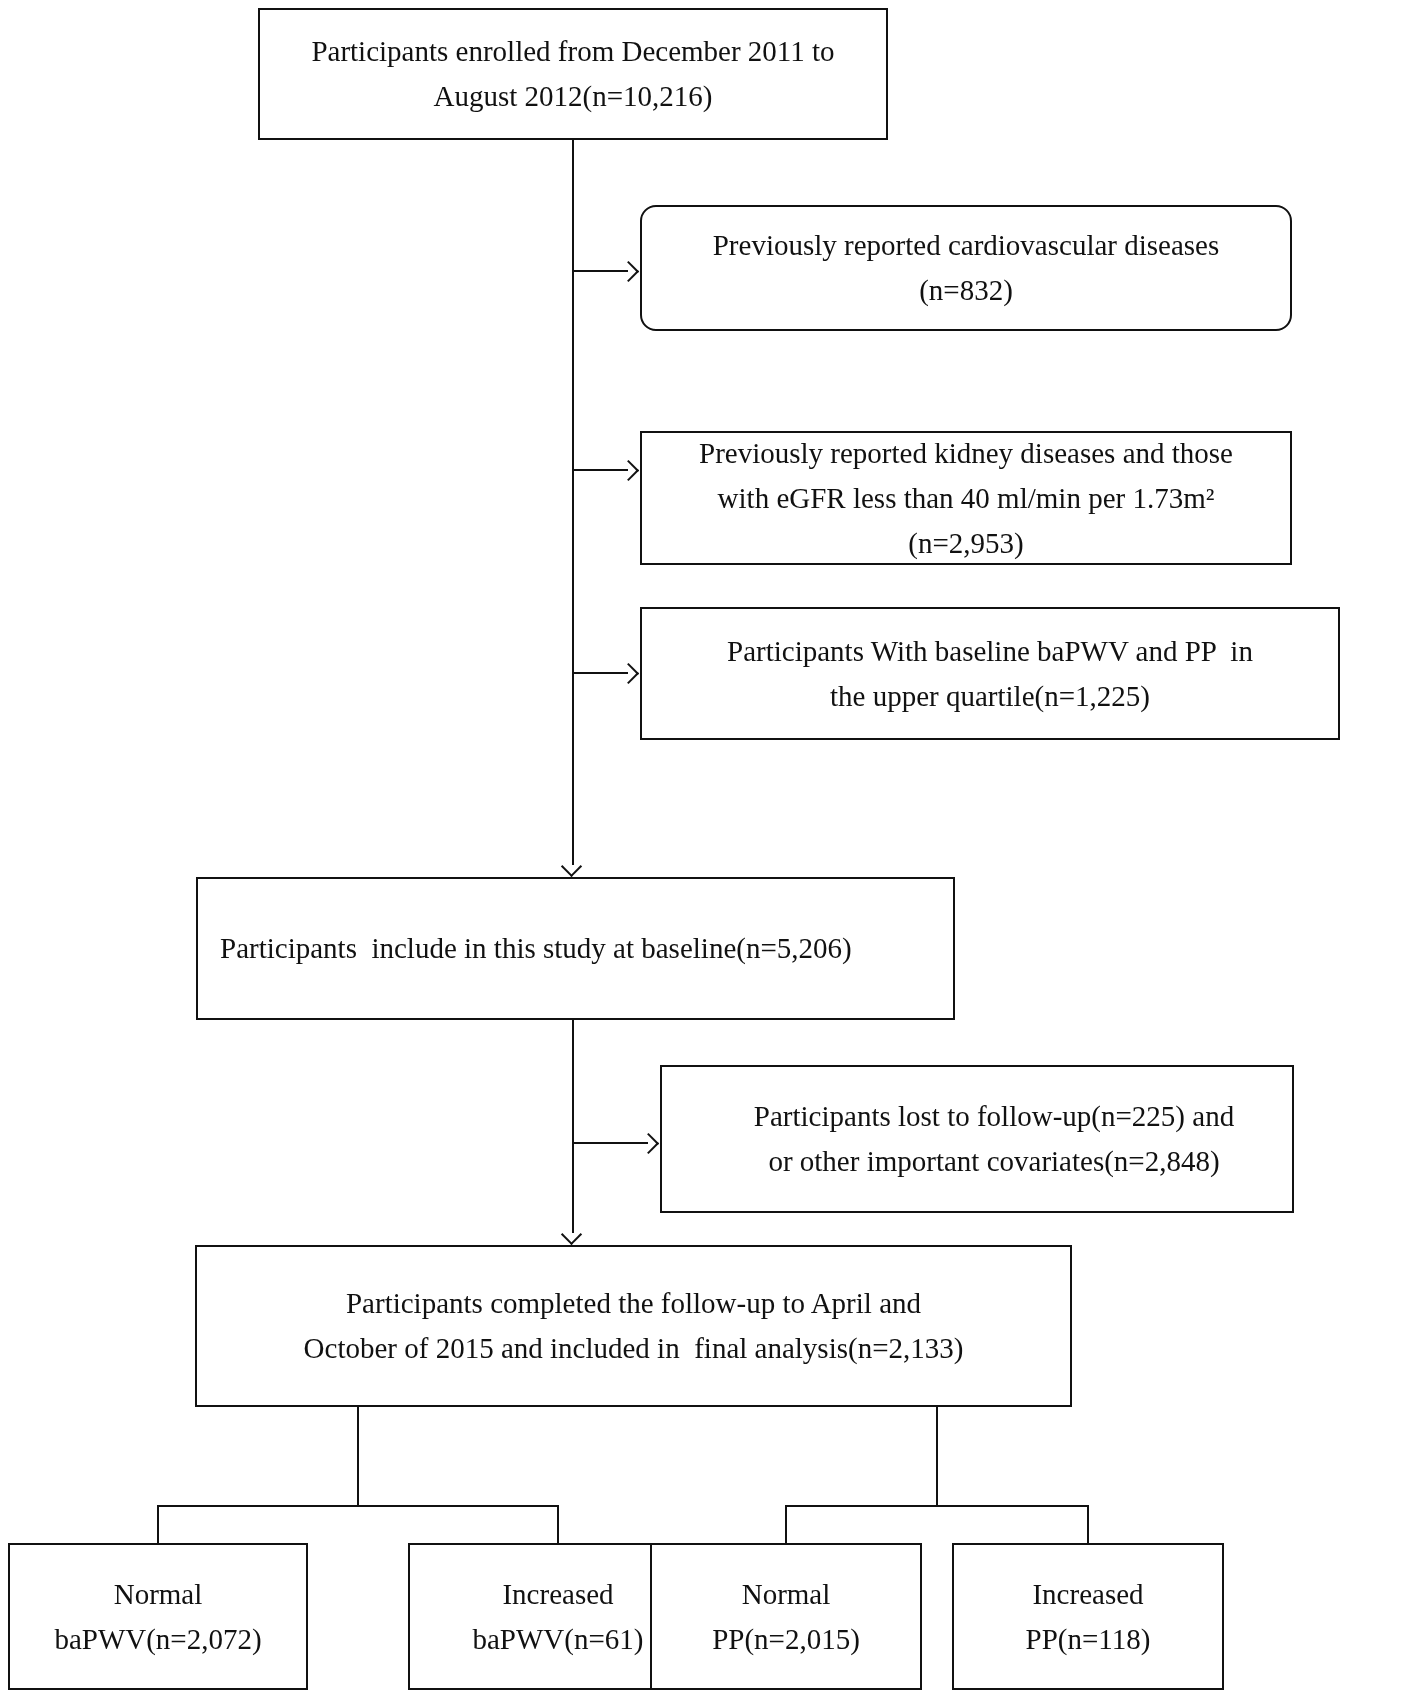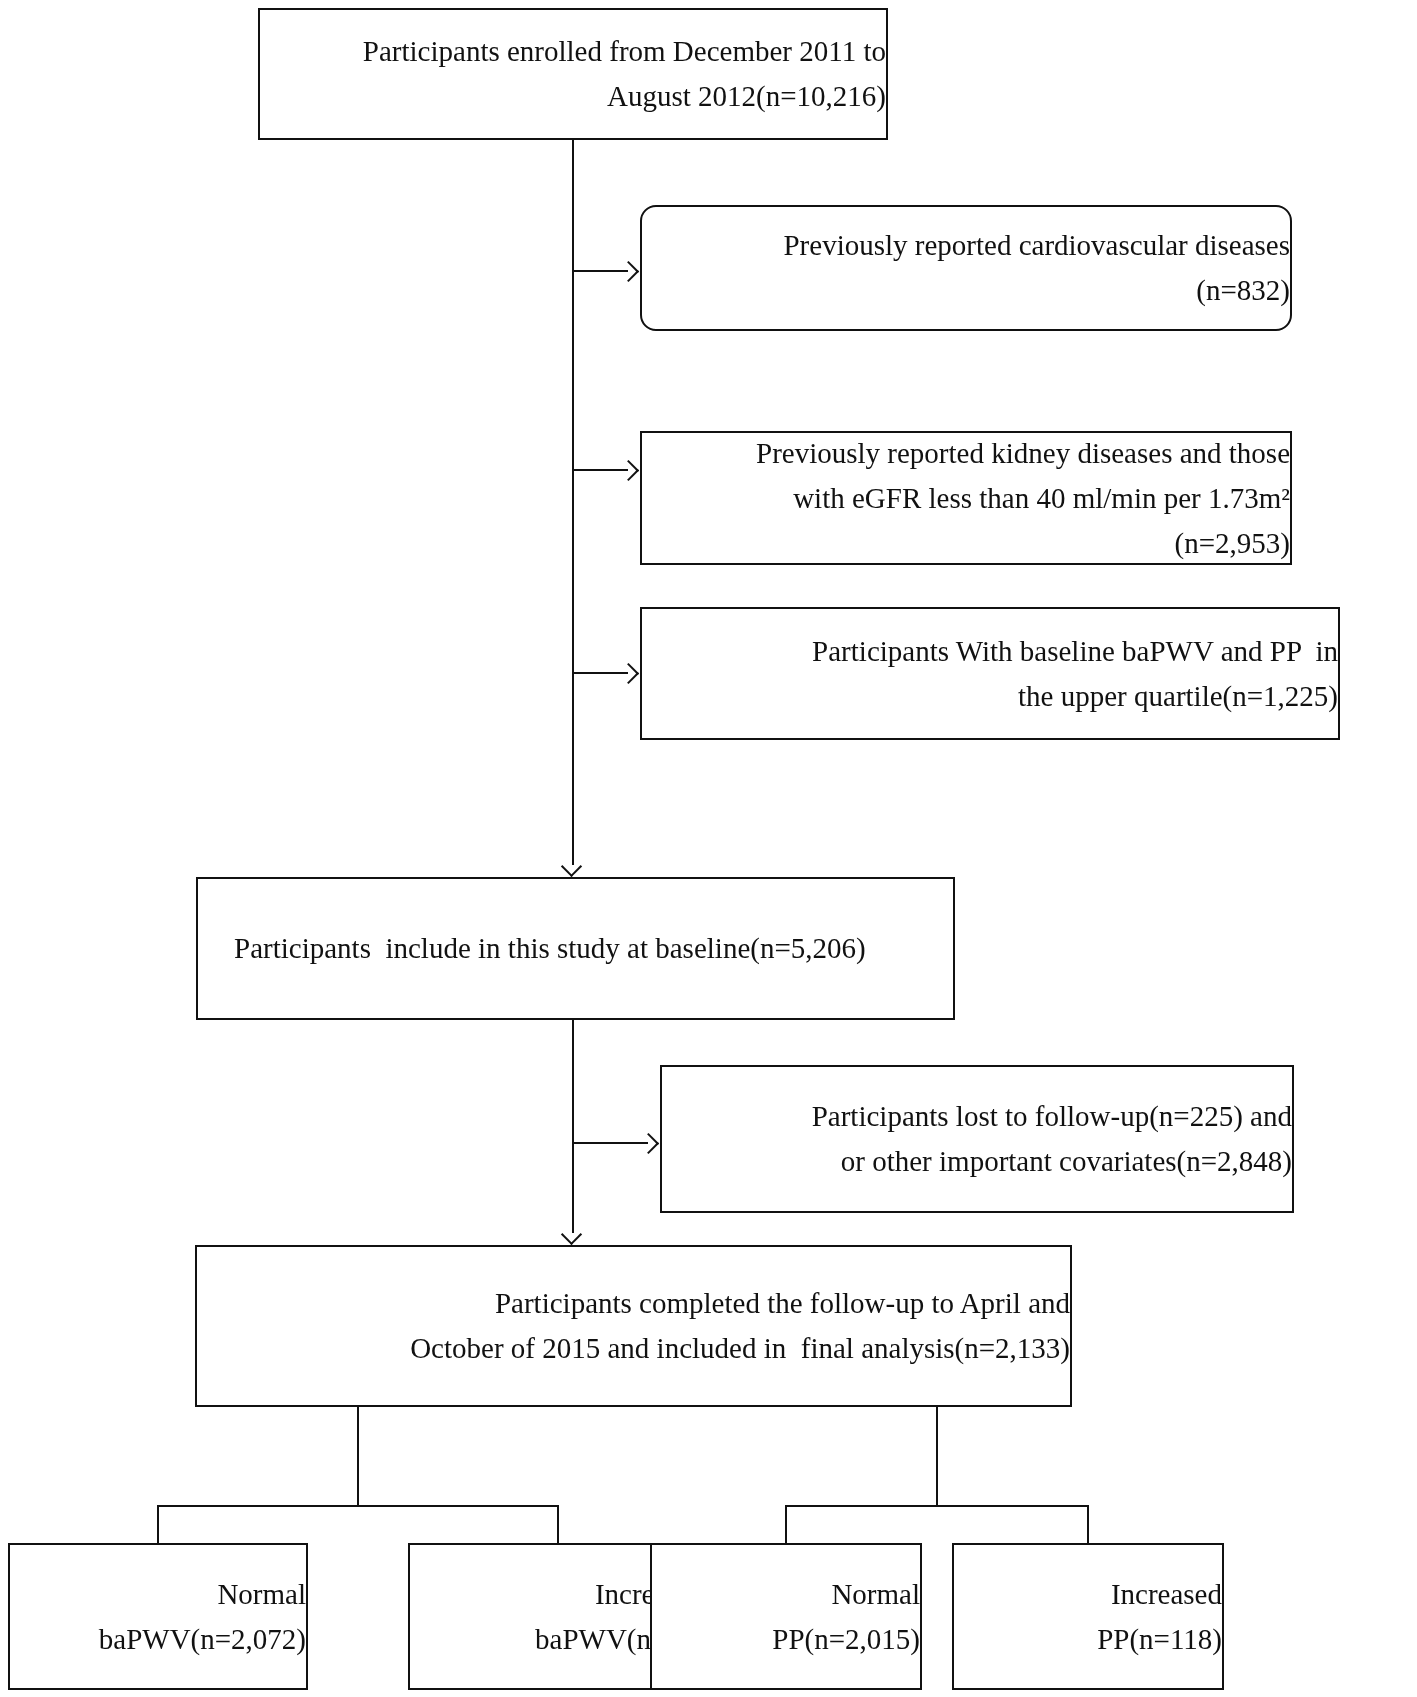--- a/index.html
+++ b/index.html
@@ -10,28 +10,28 @@
     font-family:"Liberation Serif","DejaVu Serif",serif;
     color:#111111;
   }
   .bx{
     position:absolute;
     border:2px solid #111111;
     background:#ffffff;
     display:flex;
     flex-direction:column;
     justify-content:center;
-    align-items:flex-end;
+    align-items:center;
     text-align:center;
     font-size:29px;
     line-height:45px;
     box-sizing:border-box;
   }
   .bx .ln{white-space:pre;}
-  .bx.left-align{align-items:flex-start;text-align:left;padding-left:36px;padding-right:8px;}
+  .bx.left-align{align-items:flex-start;text-align:left;padding-left:22px;padding-right:8px;}
   .hline,.vline{position:absolute;background:#111111;}
   .hline{height:2px;}
   .vline{width:2px;}
   .ah{position:absolute;width:13px;height:13px;border:0 solid #111111;background:transparent;}
   .ah.down{border-right-width:2px;border-bottom-width:2px;transform:rotate(45deg);}
   .ah.right{border-right-width:2px;border-top-width:2px;transform:rotate(45deg);}
 </style>
 </head>
 <body>
 

